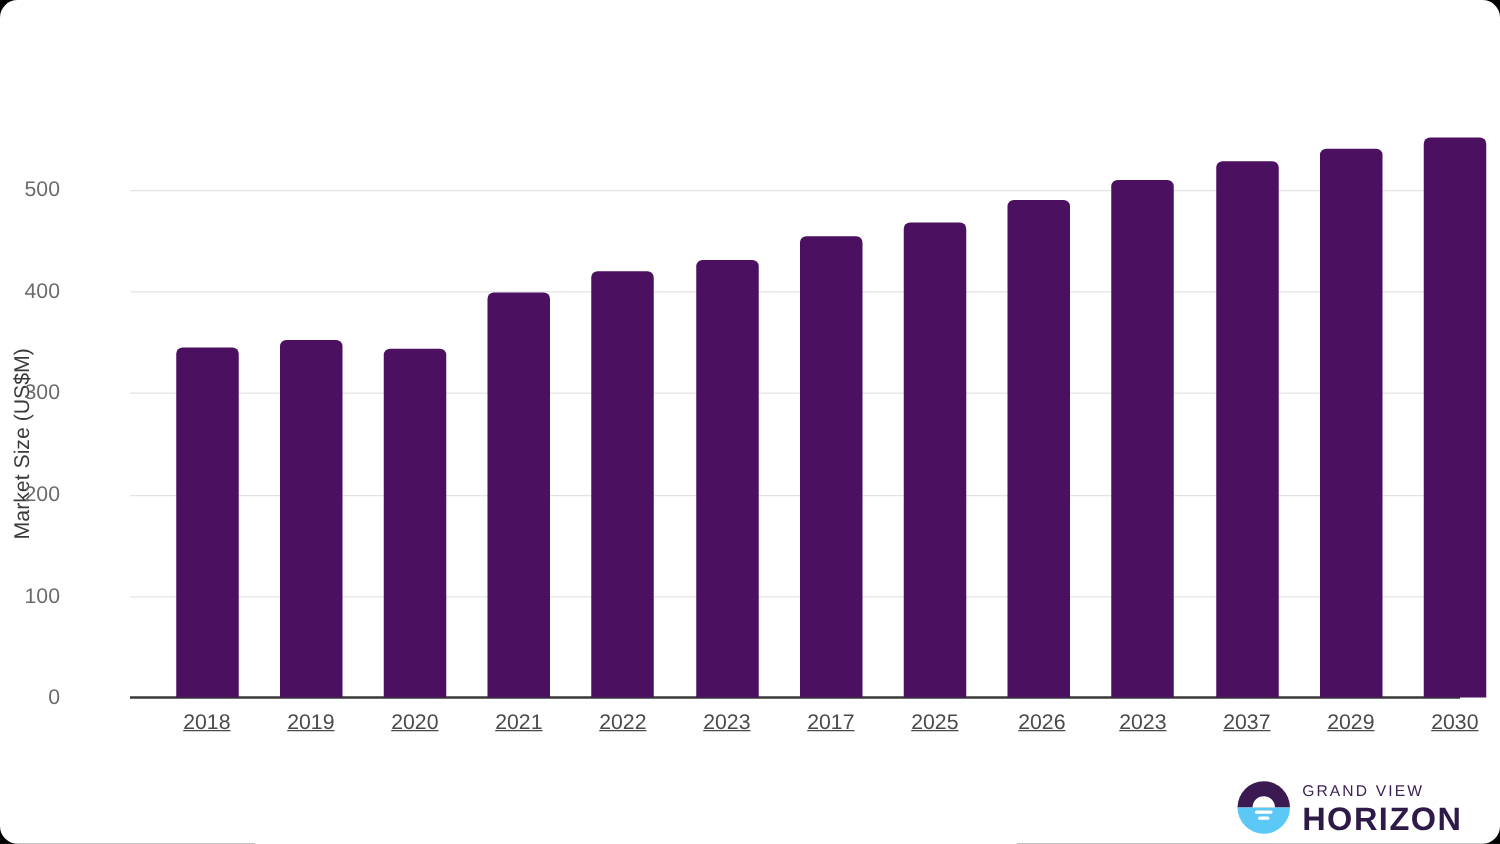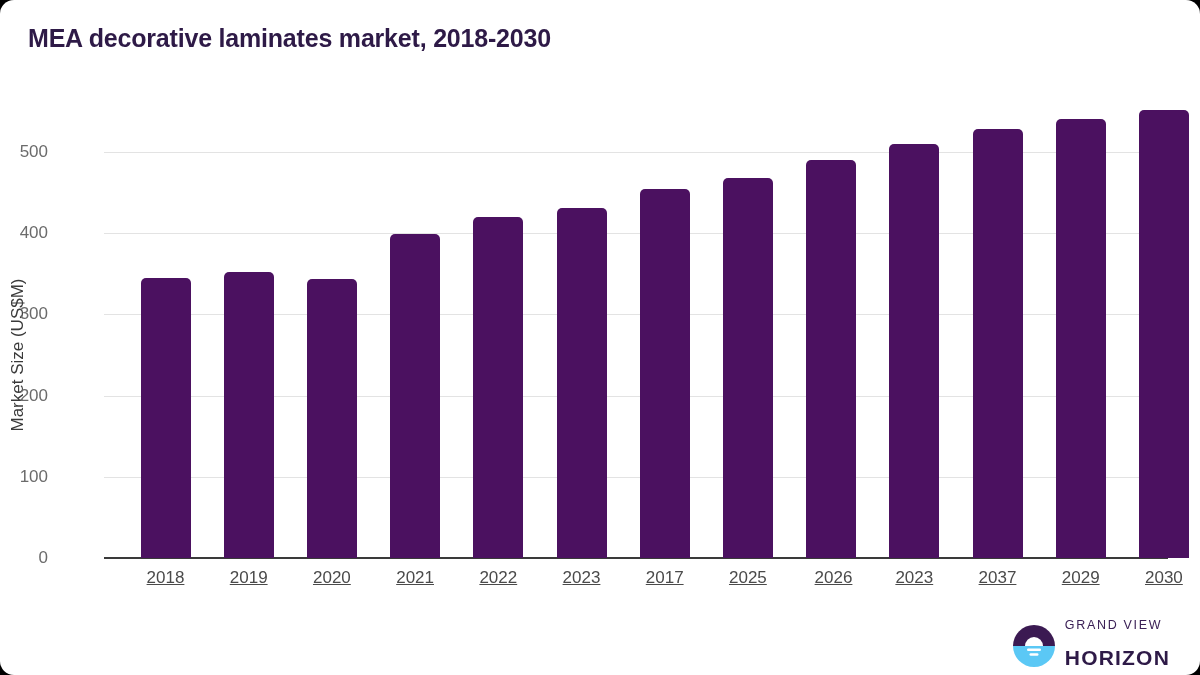--- a/index.html
+++ b/index.html
@@ -136,33 +136,32 @@
     justify-content: center;
     line-height: 1;
   }
   #logo-line1 {
     font-size: 12.5px;
     letter-spacing: 1.7px;
     color: #3B2156;
     font-weight: normal;
   }
   #logo-line2 {
-    font-size: 21px;
+    font-size: 26px;
     letter-spacing: 1.2px;
     color: #2E1A47;
     font-weight: bold;
-    margin-top: 16px;
+    margin-top: 3px;
   }
 </style>
 </head>
 <body>
 
 <div id="card">
 
-  <div id="chart-title">MEA decorative laminates market, 2018-2030</div>
 
   <div id="y-axis-title">Market Size (US$M)</div>
 
   <div id="plot-area">
     <div id="gridlines">
         <div class="gridline" style="top: 324.8px; background: rgb(227, 227, 227);"></div>
         <div class="gridline" style="top: 243.6px; background: rgb(227, 227, 227);"></div>
         <div class="gridline" style="top: 162.4px; background: rgb(227, 227, 227);"></div>
         <div class="gridline" style="top: 81.2px; background: rgb(227, 227, 227);"></div>
         <div class="gridline" style="top: 0px; background: rgb(227, 227, 227);"></div>

